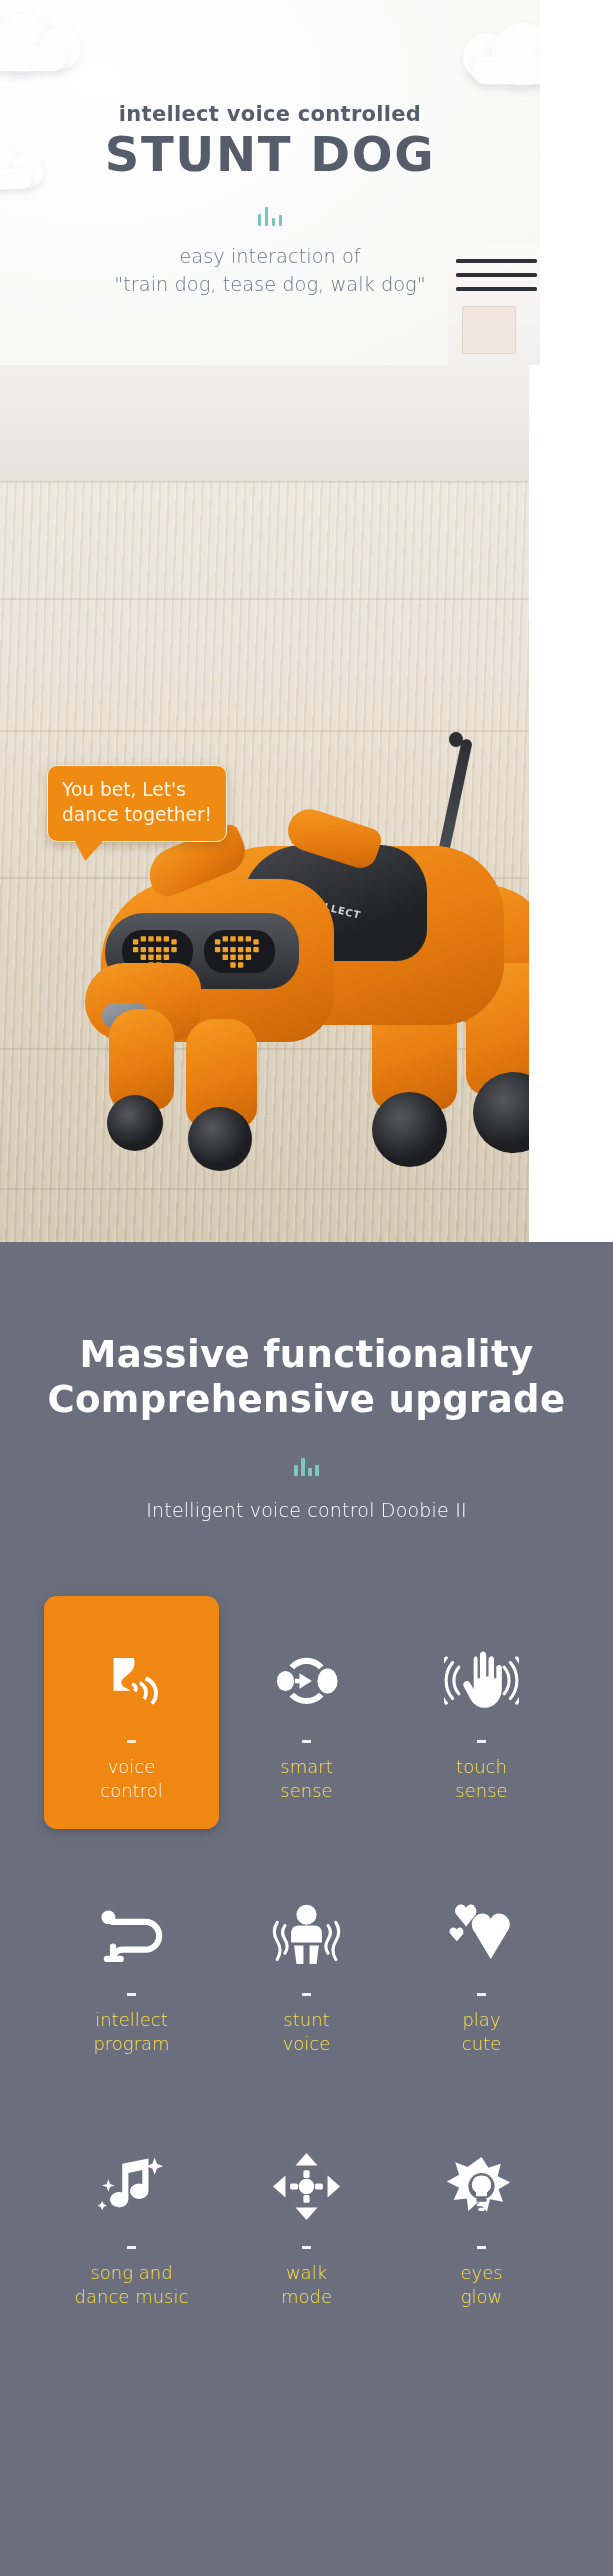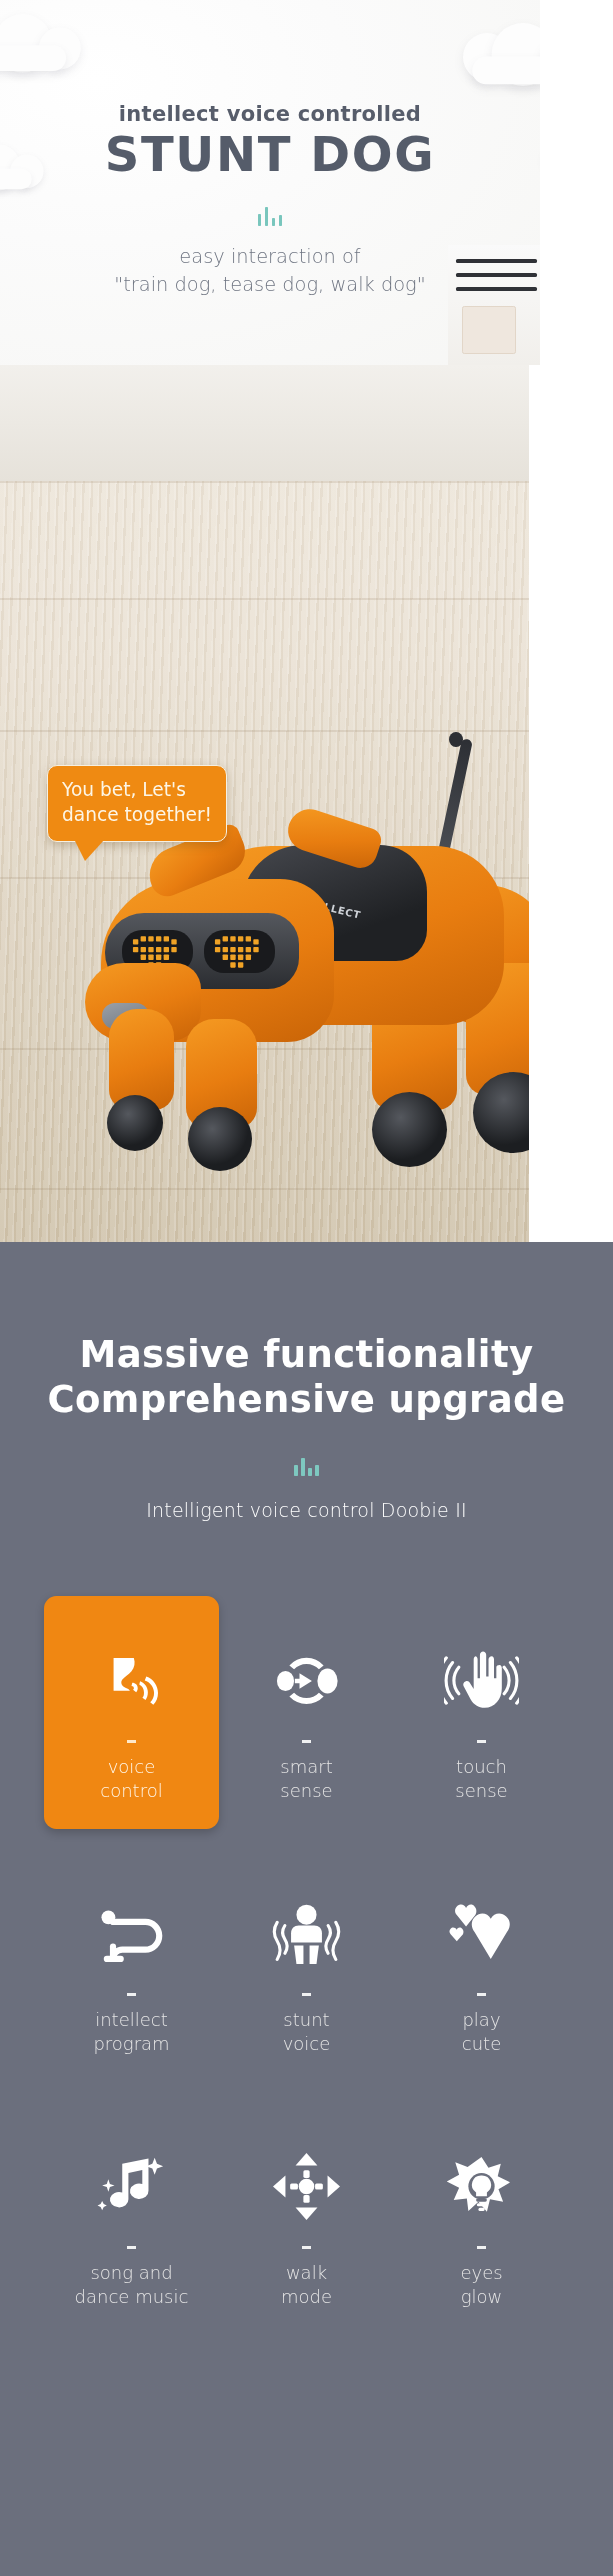--- a/index.html
+++ b/index.html
@@ -190,21 +190,21 @@
     box-shadow:0 3.9px 9.3px rgba(0,0,0,.2);
   }
   .ic{ width:85px; height:75px; display:flex; align-items:center;
        justify-content:center; }
   .ic svg{ display:block; }
   .dash{ margin-top:22px; width:9.3px; height:2.3px; background:#ffffff; opacity:.9; }
   .cell.active .dash{ background:#fff3df; }
   .cap{
     margin-top:12.4px;
     font-family:"DejaVu Sans", sans-serif;
-    font-size:18px; color:#e5e5e5; line-height:1.32; font-weight:300;
+    font-size:18px; color:#fde047; line-height:1.32; font-weight:300;
   }
   .cell.active .cap{ color:#fff6e8; }
 </style>
 </head>
 <body>
 
 <section class="hero">
 
   <div class="cloud-group cg-a">
     <div class="cloud c1"></div>

